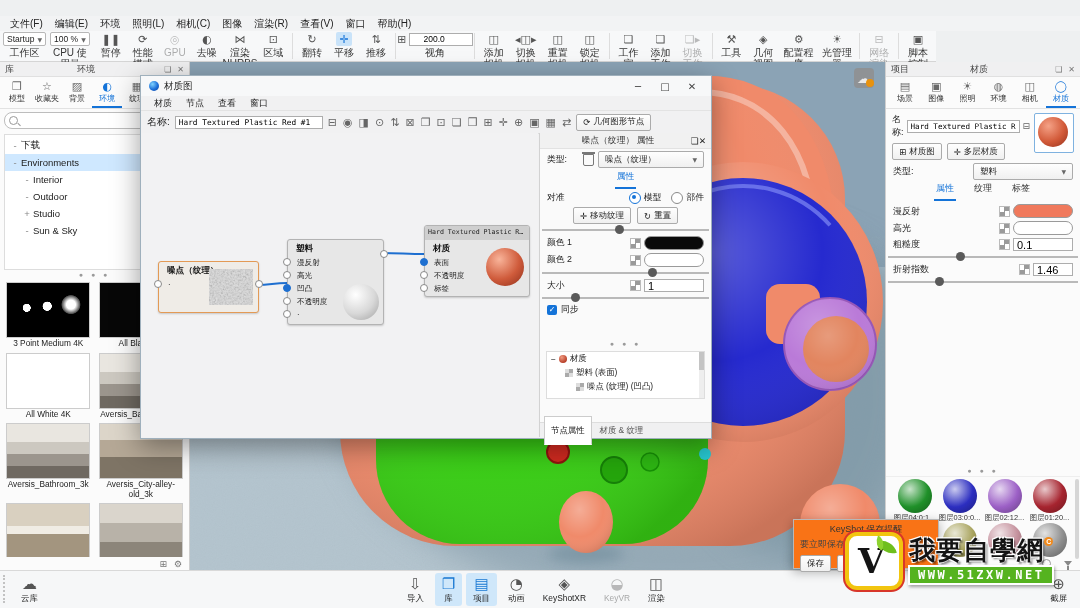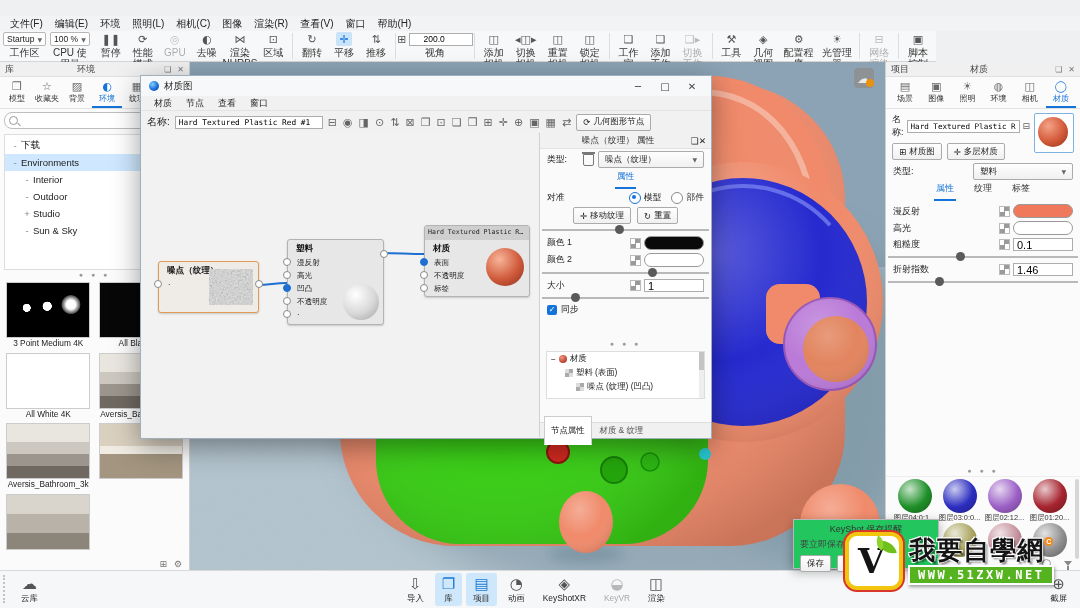--- a/index.html
+++ b/index.html
@@ -134,21 +134,21 @@
   #prmats{display:grid;grid-template-columns:repeat(4,1fr);padding:2px 8px 0 6px;border-top:1px solid #eee;position:relative;}
   .mcell{display:flex;flex-direction:column;align-items:center;}
   .msphere{width:34px;height:34px;border-radius:50%;}
   .mlbl{font-size:7.4px;color:#333;white-space:nowrap;overflow:hidden;max-width:44px;}
   #prfoot{height:13px;display:flex;justify-content:flex-end;align-items:center;gap:8px;padding:0 8px;}
   .funnel{width:0;height:0;border-left:4px solid transparent;border-right:4px solid transparent;border-top:5px solid #888;position:relative;}
   .funnel::after{content:'';position:absolute;left:-1px;top:0;width:2px;height:5px;background:#888;}
   #prscroll{position:absolute;right:1px;top:2px;width:4px;height:80px;background:#d6d6d6;border-radius:2px;}
 
   
-  #savepopup{position:absolute;left:793px;top:519px;width:146px;height:50px;background:#22c55e;border:1px solid #b8b8b8;
+  #savepopup{position:absolute;left:793px;top:519px;width:146px;height:50px;background:#f97316;border:1px solid #b8b8b8;
              box-shadow:0 3px 10px rgba(0,0,0,.3);z-index:25;font-size:9px;box-sizing:border-box;padding:3px 6px;}
   #savepopup .pt{text-align:center;color:#333;}
   #savepopup .pm{color:#444;margin-top:2px;}
   #savepopup .pbtns{display:flex;gap:6px;margin-top:4px;}
   #watermark{position:absolute;left:845px;top:531px;width:214px;height:60px;z-index:40;display:flex;align-items:center;gap:5px;}
   .wlogo{width:50px;height:50px;background:#fff;border:4px solid #f2c50f;border-radius:12px;box-shadow:0 0 0 2px #d8362a;
          position:relative;flex:0 0 50px;}
   .wlogo .v{position:absolute;left:9px;top:8px;font-size:34px;font-weight:bold;color:#141414;line-height:1;font-family:"DejaVu Serif",serif;}
   .wlogo .leaf{position:absolute;right:4px;top:3px;width:16px;height:16px;background:#6fbf1d;border-radius:0 100% 0 100%;transform:rotate(-15deg);}
   .wlogo .leaf2{position:absolute;right:14px;top:1px;width:10px;height:12px;background:#8ed32f;border-radius:0 100% 0 100%;transform:rotate(25deg);}
@@ -505,20 +505,24 @@
         </div>
         <div class="thcell">
           <div class="th th-pano1"></div>
           <div class="thlbl">Aversis_Bathroom_4k</div>
         </div>
         <div class="thcell">
           <div class="th th-pano1"></div>
           <div class="thlbl">Aversis_Bathroom_3k</div>
         </div>
         <div class="thcell">
+          <div class="th th-pano2"></div>
+          <div class="thlbl">Aversis_City-alley-old_3k</div>
+        </div>
+        <div class="thcell">
           <div class="th th-pano3"></div>
         </div>
         <div class="thcell">
           <div class="th th-pano4"></div>
         </div>
       </div>
     <div id="libfoot">
       <span class="icn">⊞</span>
       <span class="icn">⚙</span>
     </div>
@@ -606,21 +610,21 @@
           <span class="plbl">粗糙度</span>
           <span class="mapicn"></span>
           <input class="inp" value="0.1" style="width: 60px;">
         </div>
         <div class="slider">
           <span class="dot" style="left: calc(38% - 4px);"></span>
         </div>
         <div class="prow">
           <span class="plbl">折射指数</span>
           <span class="mapicn"></span>
-          <input class="inp" value="1.46" style="width: 60px;">
+          <input class="inp" value="1.46" style="width: 40px;">
         </div>
         <div class="slider">
           <span class="dot" style="left: calc(27% - 4px);"></span>
         </div>
       </div>
     <div class="dots" style="margin-top:auto;">● ● ●</div>
     <div id="prmats">
         <span id="prscroll"></span>
         <div class="mcell">
           <div class="msphere" style="background: radial-gradient(circle at 35% 30%, rgba(255, 255, 255, 0.75), rgb(31, 144, 41) 55%, rgba(0, 0, 0, 0.35)) rgb(31, 144, 41);"></div>

